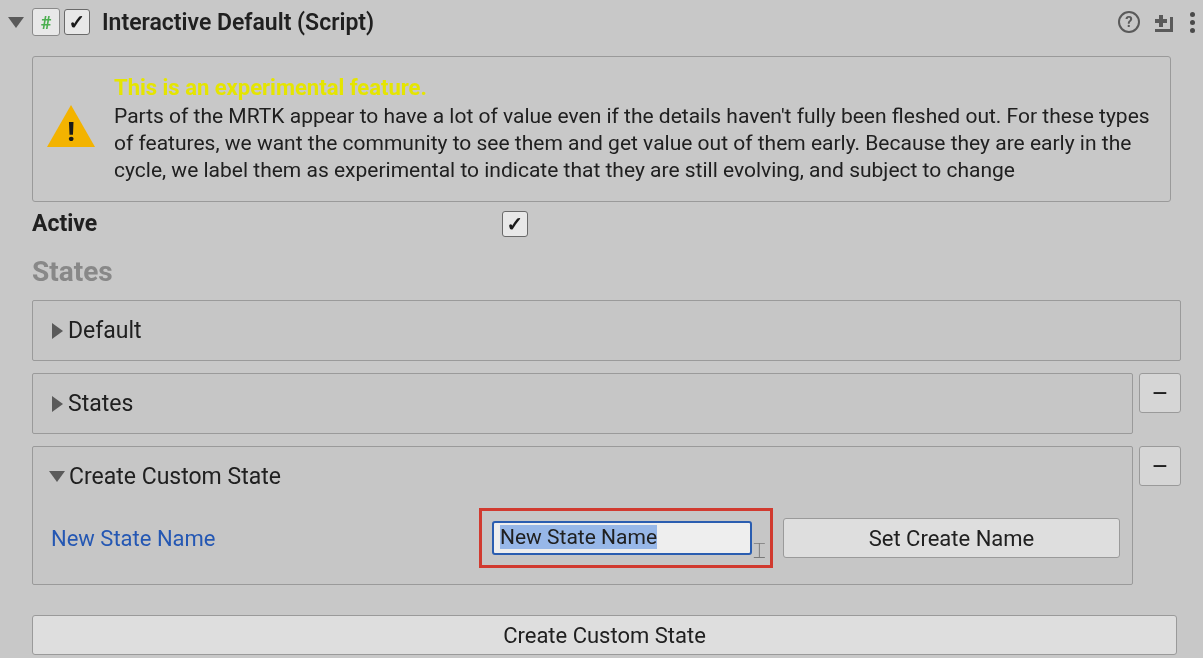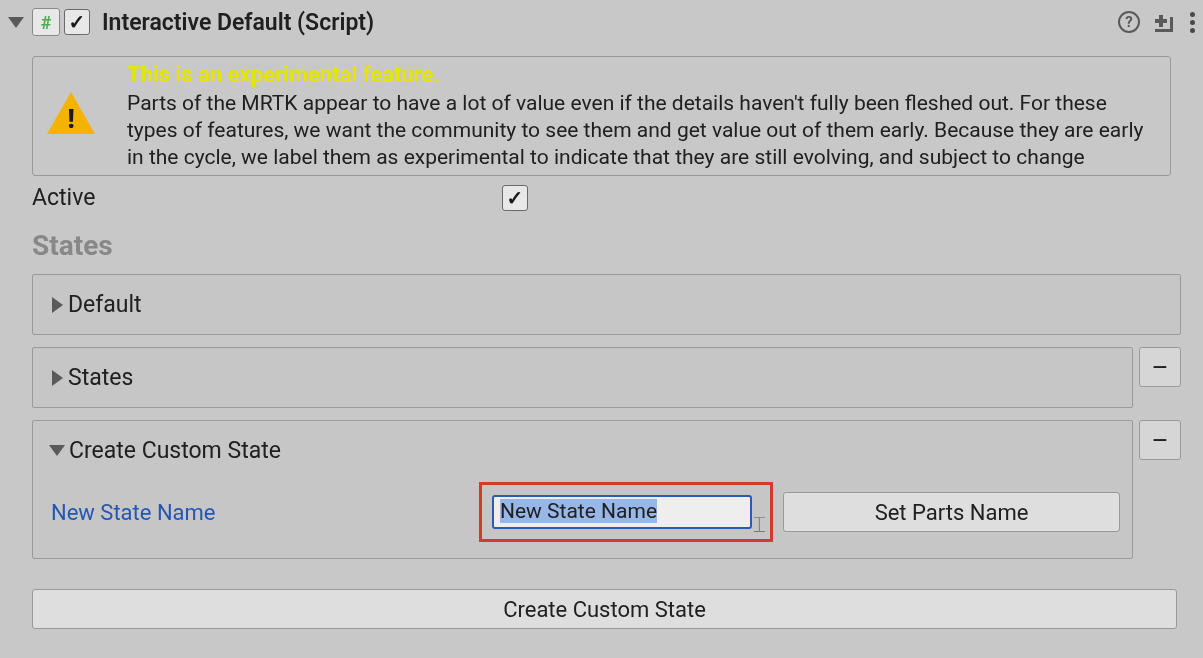--- a/index.html
+++ b/index.html
@@ -92,22 +92,22 @@
     background: #4a4a4a;
   }
   .body {
     padding: 0 8px 8px 8px;
   }
   .helpbox {
     border: 1px solid #9a9a9a;
     border-radius: 3px;
     background: #c8c8c8;
     display: flex;
-    gap: 32px;
-    padding: 4px 14px;
+    gap: 19px;
+    padding: 17px 14px;
     margin: 12px 24px 6px 24px;
   }
   .warn-icon {
     width: 48px; height: 48px;
     flex: 0 0 48px;
     align-self: center;
   }
   .warn-triangle {
     width: 0; height: 0;
     border-left: 24px solid transparent;
@@ -129,21 +129,21 @@
   .helpbox-title {
     color: #e5e500;
     font-weight: 700;
     font-size: 22px;
   }
   .row-active {
     display: flex;
     align-items: center;
     padding: 2px 8px 2px 24px;
   }
-  .row-active .label { font-size: 23px; width: 470px; }
+  .row-active .label { font-size: 23px; width: 470px; font-weight: bold; }
   .states-heading {
     color: #888888;
     font-weight: 700;
     font-size: 28px;
     padding: 16px 8px 12px 24px;
   }
   .state-row {
     display: flex;
     align-items: stretch;
     gap: 6px;
@@ -303,21 +303,21 @@
       <div class="state-header">
         <div class="foldout-arrow"></div>
         <span>Create Custom State</span>
       </div>
       <div class="state-body-row">
         <div class="new-state-label">New State Name</div>
         <div class="highlight-wrap">
           <div class="text-input"><span class="sel">New State Name</span></div>
           <span class="cursor-glyph">⌶</span>
         </div>
-        <div class="std-btn set-name-btn">Set Parts Name</div>
+        <div class="std-btn set-name-btn">Set Create Name</div>
       </div>
     </div>
     <div class="remove-btn">–</div>
   </div>
 
   <div class="bottom-buttons">
     <div class="std-btn">Create Custom State</div>
   </div>
 
 </div>

